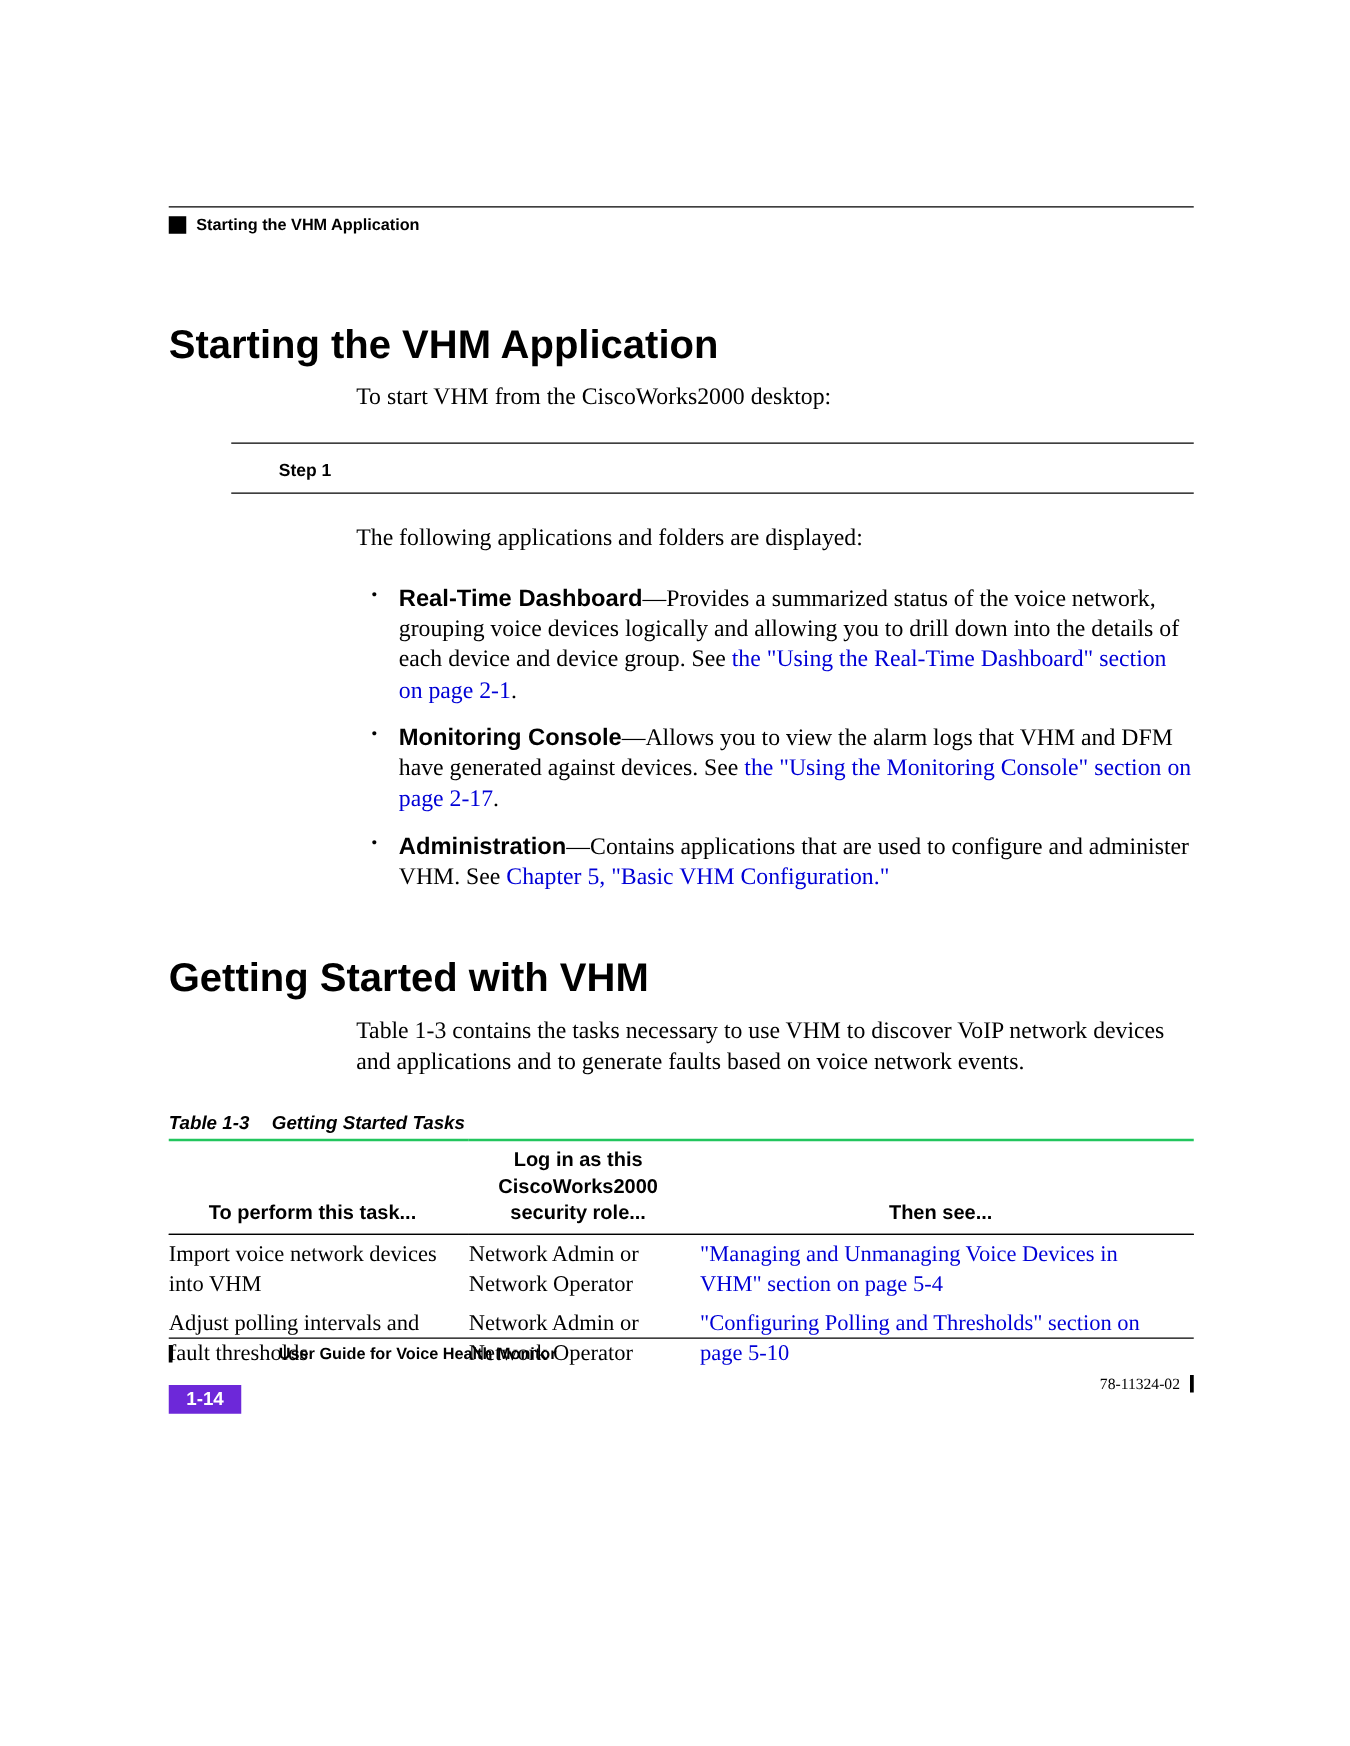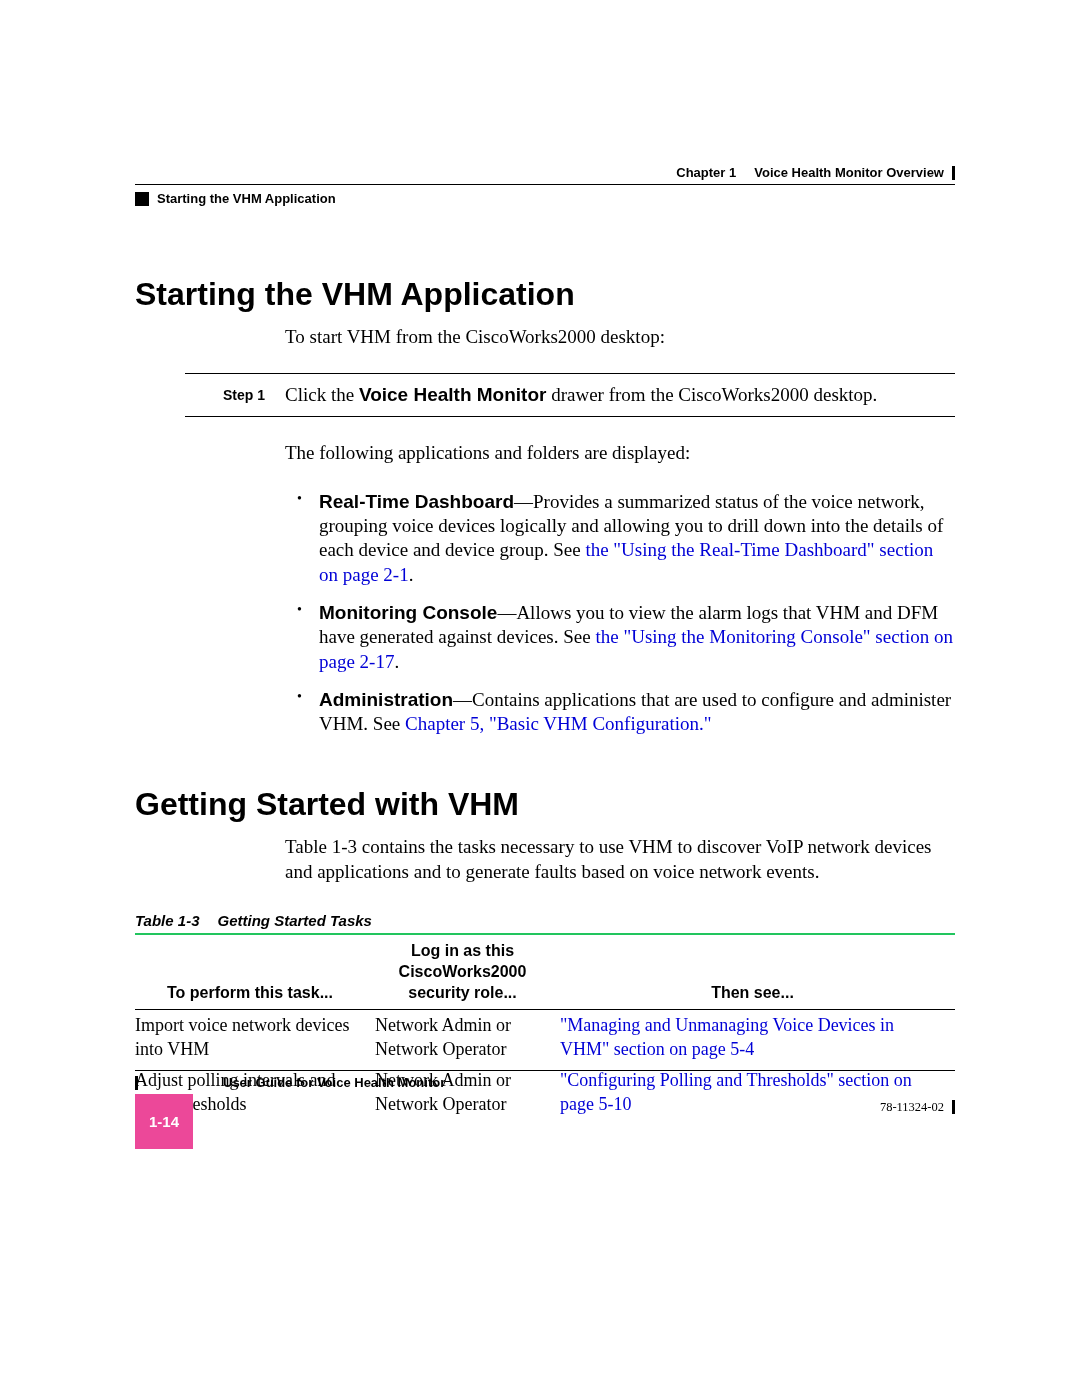--- a/index.html
+++ b/index.html
@@ -145,27 +145,27 @@
     display: flex;
     align-items: center;
     font-family: Arial, Helvetica, sans-serif;
     font-size: 13px;
     font-weight: bold;
   }
   .footer-guide {
     margin-left: 85px;
   }
   .page-badge {
-    background: #ec4899;
+    background: #6d28d9;
     color: #fff;
     font-family: Arial, Helvetica, sans-serif;
     font-weight: bold;
     font-size: 15px;
-    padding: 19px 14px;
-    margin-top: 2px;
+    padding: 3px 14px;
+    margin-top: 16px;
   }
   .footer-right {
     margin-left: auto;
     font-size: 12.5px;
     display: flex;
     align-items: flex-start;
     gap: 8px;
     margin-top: 8px;
   }
   .footer-bar {
@@ -178,46 +178,37 @@
     align-items: flex-start;
     margin-top: 2px;
   }
 </style>
 </head>
 <body>
 
 <div class="page">
 
   <div>
-    <div class="header-row" style="justify-content:flex-end; margin-bottom:4px;">
-      <span>Chapter 1</span>
-      <span style="width:18px;"></span>
-      <span>Voice Health Monitor Overview</span>
-      <span class="header-right-bar"></span>
-    </div>
     <div class="header-line"></div>
     <div class="header-row">
       <div class="header-left">
         <span class="black-square"></span>
         <span>Starting the VHM Application</span>
       </div>
     </div>
   </div>
 
   <h1>Starting the VHM Application</h1>
   <div class="body-text">
     <p>To start VHM from the CiscoWorks2000 desktop:</p>
   </div>
 
   <div class="step-block">
     <div class="step-row">
       <span class="step-label">Step 1</span>
-      <span>
-        <span>Click the </span><span class="bold-sans">Voice Health Monitor</span><span> drawer from the CiscoWorks2000 desktop.</span>
-      </span>
     </div>
   </div>
 
   <div class="body-text">
     <p>The following applications and folders are displayed:</p>
   </div>
 
   <ul class="bullets">
     <li>
       <span class="bold-sans">Real-Time Dashboard</span><span>—Provides a summarized status of the voice network, grouping voice devices logically and allowing you to drill down into the details of each device and device group. See </span><span class="link">the "Using the Real-Time Dashboard" section on page 2-1</span><span>.</span>

